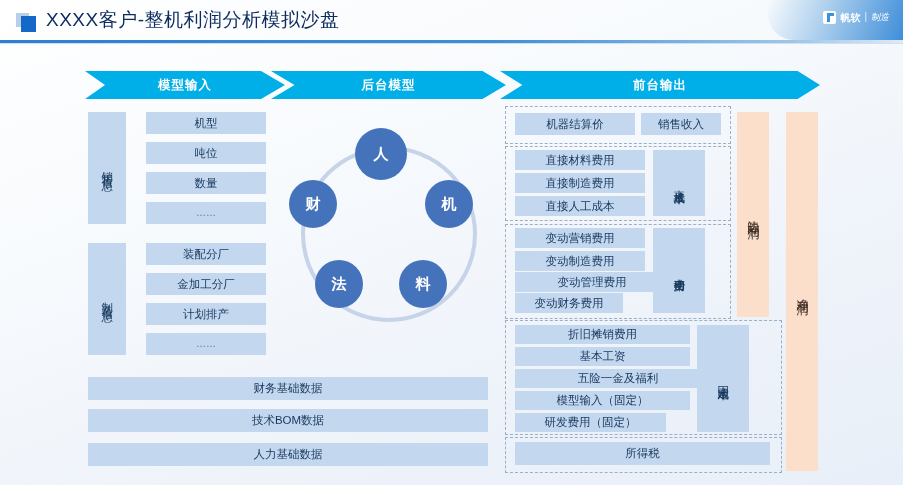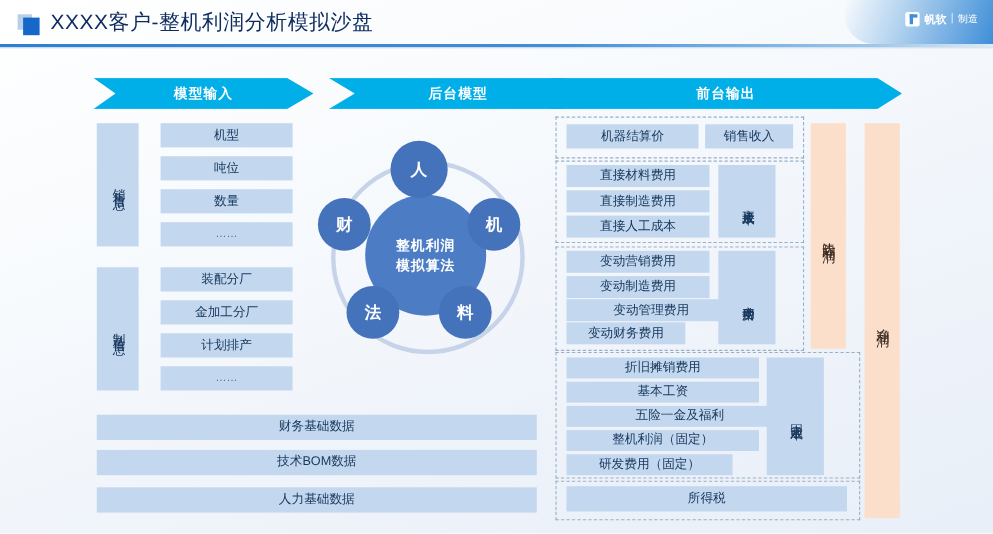--- a/index.html
+++ b/index.html
@@ -25,29 +25,29 @@
     border-radius:0 0 0 26px;}
   #hdr-logo .lg-inner{position:absolute;right:14px;top:11px;display:flex;align-items:flex-start;gap:4px;}
   #hdr-logo .lg-mark{width:13px;height:13px;background:#ffffff;border-radius:2px;
     position:relative;}
   #hdr-logo .lg-mark:after{content:"";position:absolute;left:4px;top:2px;width:3px;height:9px;
     background:#3f8ed8;}
   #hdr-logo .lg-mark:before{content:"";position:absolute;left:4px;top:2px;width:7px;height:3px;
     background:#3f8ed8;}
   #hdr-logo .lg-t1{font-size:10px;color:#fff;font-weight:bold;}
   #hdr-logo .lg-sep{font-size:10px;color:#e3eef9;}
-  #hdr-logo .lg-t2{font-size:9px;color:#fff;}
+  #hdr-logo .lg-t2{font-size:9px;color:#fff;font-style:italic;}
 
   
   .arrow{position:absolute;top:71px;height:28px;background:#00aee8;color:#fff;
     font-size:12.5px;font-weight:bold;display:flex;align-items:center;justify-content:center;
     letter-spacing:1px;}
   #arrow-1{left:85px;width:200px;
     clip-path:polygon(0 0,88% 0,100% 50%,88% 100%,0 100%,10% 50%);}
-  #arrow-2{left:299px;width:235px;
+  #arrow-2{left:271px;width:235px;
     clip-path:polygon(0 0,90% 0,100% 50%,90% 100%,0 100%,10% 50%);}
   #arrow-3{left:500px;width:320px;
     clip-path:polygon(0 0,93% 0,100% 50%,93% 100%,0 100%,7% 50%);}
 
   
   .cell{background:#c3d8ee;color:#16365c;font-size:11.5px;
     display:flex;align-items:center;justify-content:center;text-align:center;
     line-height:1.25;}
   .cell-vert{writing-mode:vertical-rl;text-orientation:upright;letter-spacing:3px;}
 
@@ -118,26 +118,20 @@
 <div class="cell inp-item" style="top:273px">金加工分厂</div>
 <div class="cell inp-item" style="top:303px">计划排产</div>
 <div class="cell inp-item" style="top:333px;font-size:10px;color:#5a6f8a">……</div>
 
 <div class="cell base-bar" style="top:377px">财务基础数据</div>
 <div class="cell base-bar" style="top:409px">技术BOM数据</div>
 <div class="cell base-bar" style="top:443px">人力基础数据</div>
 
 <div id="circle-wrap">
   <div id="ring"></div>
-  <div id="core">
-    <span>
-      <span>整机利润</span><br>
-      <span>模拟算法</span>
-    </span>
-  </div>
   <div class="node" id="node-ren">人</div>
   <div class="node" id="node-ji">机</div>
   <div class="node" id="node-liao">料</div>
   <div class="node" id="node-fa">法</div>
   <div class="node" id="node-cai">财</div>
 </div>
 
 <div class="dgrp" style="left:505px;top:106px;width:224px;height:36px"></div>
 <div class="cell ocell" style="left:515px;top:113px;width:120px;height:22px">机器结算价</div>
 <div class="cell ocell" style="left:641px;top:113px;width:80px;height:22px">销售收入</div>
@@ -152,21 +146,21 @@
 <div class="cell ocell" style="left:515px;top:228px;width:130px;height:20px">变动营销费用</div>
 <div class="cell ocell" style="left:515px;top:251px;width:130px;height:20px">变动制造费用</div>
 <div class="cell ocell" style="left:515px;top:272px;width:154px;height:20px">变动管理费用</div>
 <div class="cell ocell" style="left:515px;top:293px;width:108px;height:20px">变动财务费用</div>
 <div class="cell ocell cell-vert" style="left:653px;top:228px;width:52px;height:85px;letter-spacing:1px">变动费用</div>
 
 <div class="dgrp" style="left:505px;top:320px;width:275px;height:113px"></div>
 <div class="cell ocell" style="left:515px;top:325px;width:175px;height:19px">折旧摊销费用</div>
 <div class="cell ocell" style="left:515px;top:347px;width:175px;height:19px">基本工资</div>
 <div class="cell ocell" style="left:515px;top:369px;width:206px;height:19px">五险一金及福利</div>
-<div class="cell ocell" style="left:515px;top:391px;width:175px;height:19px">整机利润（固定）</div>
+<div class="cell ocell" style="left:515px;top:391px;width:175px;height:19px">模型输入（固定）</div>
 <div class="cell ocell" style="left:515px;top:413px;width:151px;height:19px">研发费用（固定）</div>
 <div class="cell ocell cell-vert" style="left:697px;top:325px;width:52px;height:107px;letter-spacing:1px">固定成本</div>
 
 <div class="dgrp" style="left:505px;top:437px;width:275px;height:34px"></div>
 <div class="cell ocell" style="left:515px;top:442px;width:255px;height:23px">所得税</div>
 
 <div class="profit-col" style="left:737px;top:112px;width:32px;height:205px">
   <span class="cell-vert" style="letter-spacing:2px">边际利润</span>
 </div>
 <div class="profit-col" style="left:786px;top:112px;width:32px;height:359px">

